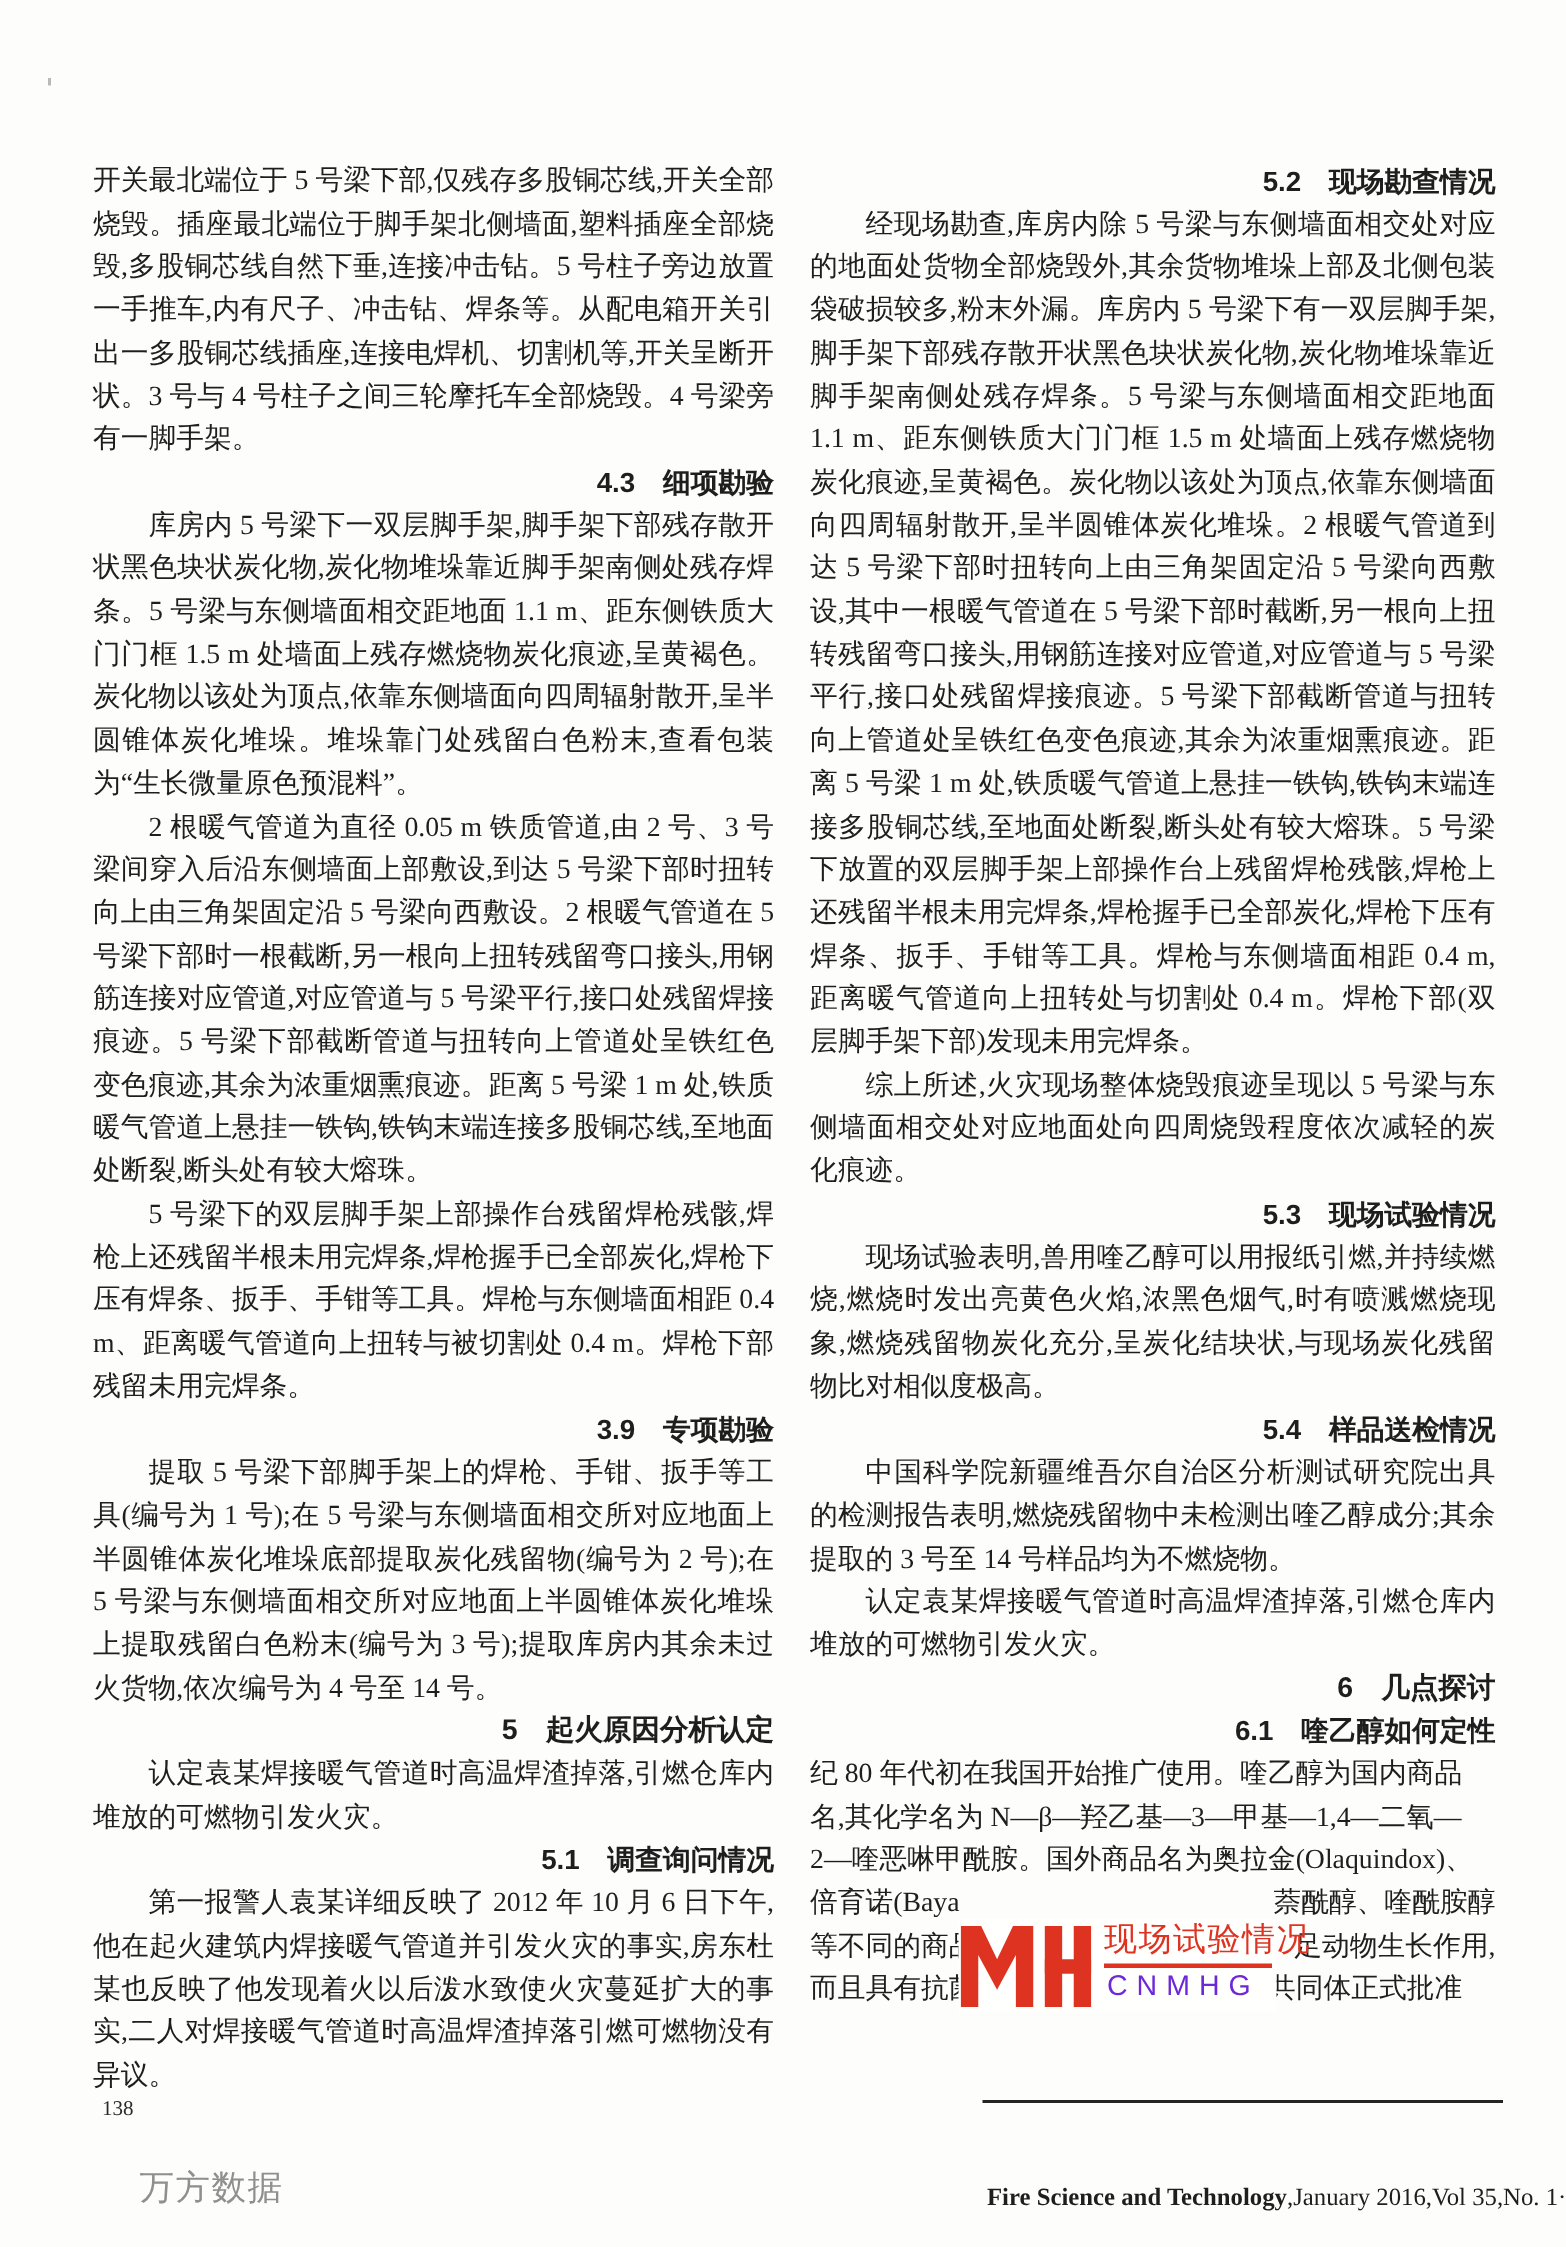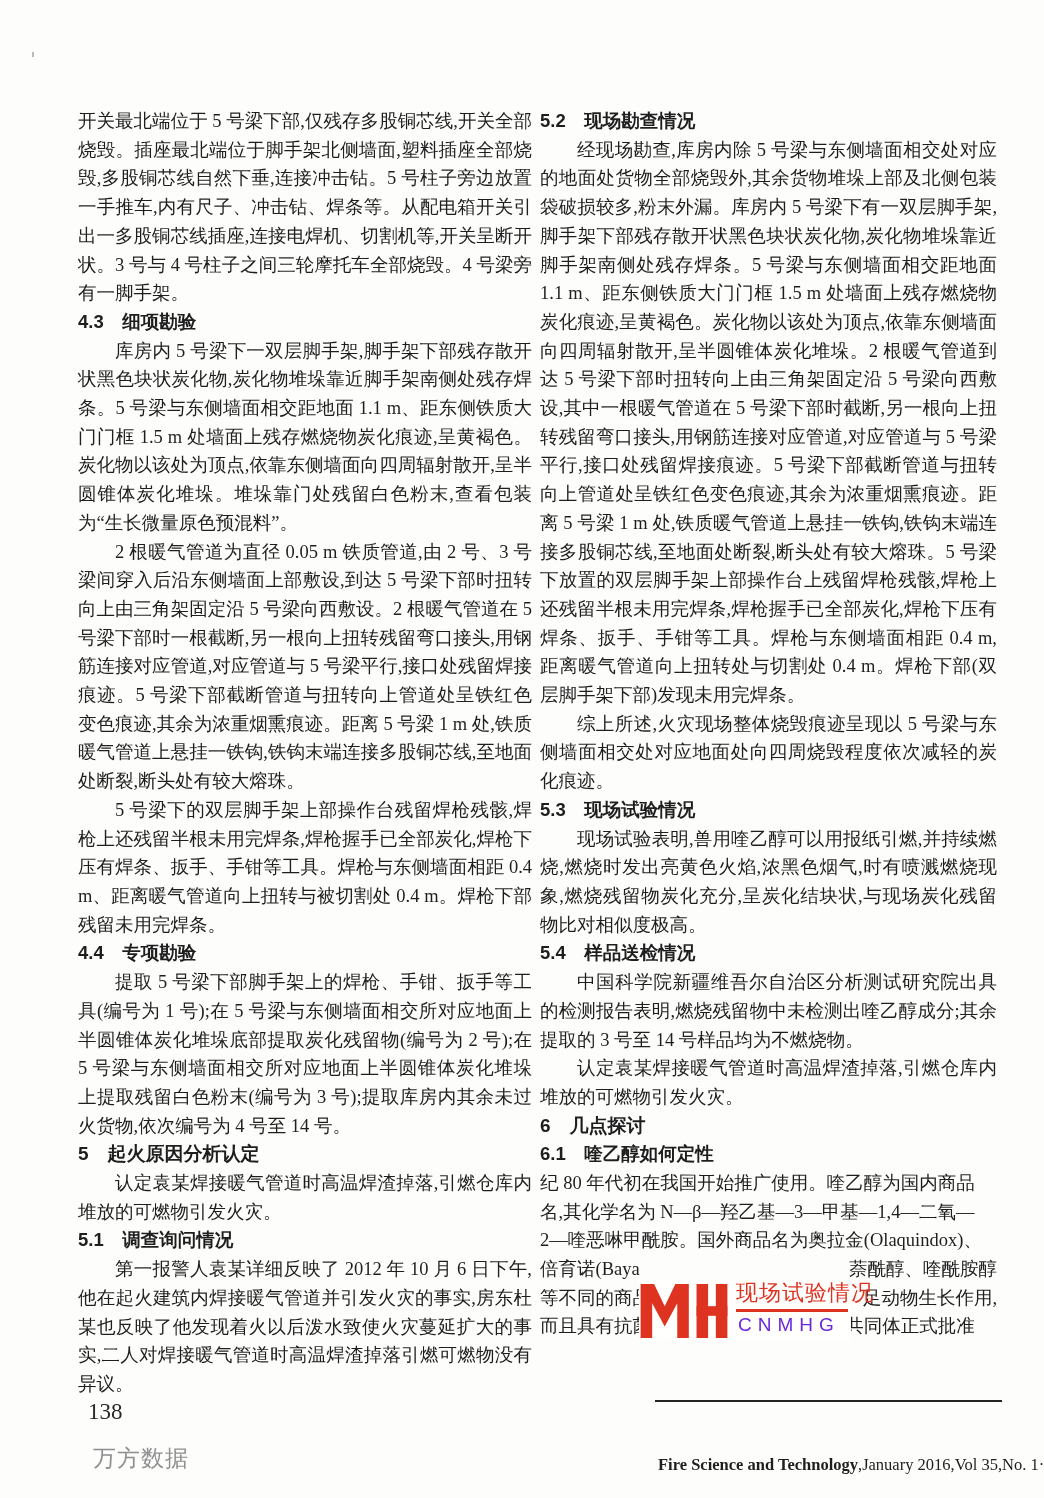--- a/index.html
+++ b/index.html
@@ -1,62 +1,62 @@
 <!DOCTYPE html>
 <html><head>
 <meta charset="utf-8">
 <style>
   html,body{margin:0;padding:0;background:#ffffff;}
   .page{position:relative;width:1044px;height:1498px;background:#fdfdfc;overflow:hidden;
         font-family:"Liberation Serif",serif;color:#1e1e1e;}
   .col{position:absolute;top:107px;font-size:18.5px;line-height:28.7px;
        text-align:justify;text-justify:inter-character;}
-  .col-left{left:78px;width:454px;}
+  .col-left{left:62px;width:454px;}
   .col-right{left:540px;width:457px;}
   .para{margin:0;text-indent:2em;}
   .para-cont{margin:0;text-indent:0;}
   .sec{margin:0;font-size:18.5px;line-height:28.7px;font-weight:bold;
-       font-family:"Liberation Sans",sans-serif;text-align:left;text-indent:0;}
+       font-family:"Liberation Sans",sans-serif;text-align:right;text-indent:0;}
   .sec-main{font-size:19px;}
   
   .lines{position:relative;margin:0;}
   .jline{white-space:nowrap;overflow:hidden;height:28.7px;text-indent:0;}
   .jline.indent{text-indent:2em;}
   .jline.split{display:flex;justify-content:space-between;}
   .jline.split span{display:block;}
   
   .stamp{position:absolute;left:99px;top:110px;width:212px;height:62px;background:#fffffe;z-index:3;}
   .stamp-logo{position:absolute;left:0;top:5px;}
   .stamp-cn{position:absolute;left:97px;top:1px;font-size:22px;color:#df3322;
             font-family:"Liberation Sans",sans-serif;letter-spacing:1px;white-space:nowrap;line-height:1.2;}
   .stamp-underline{position:absolute;left:97px;top:30px;width:112px;height:3px;background:#df3322;}
   .stamp-en{position:absolute;left:99px;top:35px;font-size:19px;color:#6d28d9;
             font-family:"Liberation Sans",sans-serif;letter-spacing:6px;white-space:nowrap;line-height:1.2;}
   
-  .page-number{position:absolute;left:88px;top:1399px;font-size:23px;color:#2a2a2a;}
+  .page-number{position:absolute;left:68px;top:1399px;font-size:14px;color:#2a2a2a;}
   .wanfang{position:absolute;left:93px;top:1443px;font-size:23px;color:#8f8f8f;
            font-family:"Liberation Sans",sans-serif;letter-spacing:1px;}
   .footer-rule{position:absolute;left:655px;top:1400px;width:347px;height:2px;background:#242424;}
   .footer-text{position:absolute;left:658px;top:1407px;font-size:16.5px;white-space:nowrap;color:#1e1e1e;margin-top:48px;}
   .footer-text .jt{font-weight:bold;}
   .speck{position:absolute;left:32px;top:52px;width:2px;height:5px;background:#b9b9b9;}
 </style>
 </head>
 <body>
 
 <div class="page">
   <div class="speck"></div>
 
   <div class="col col-left">
     <p class="para-cont">开关最北端位于 5 号梁下部,仅残存多股铜芯线,开关全部烧毁。插座最北端位于脚手架北侧墙面,塑料插座全部烧毁,多股铜芯线自然下垂,连接冲击钻。5 号柱子旁边放置一手推车,内有尺子、冲击钻、焊条等。从配电箱开关引出一多股铜芯线插座,连接电焊机、切割机等,开关呈断开状。3 号与 4 号柱子之间三轮摩托车全部烧毁。4 号梁旁有一脚手架。</p>
     <h3 class="sec">4.3　细项勘验</h3>
     <p class="para">库房内 5 号梁下一双层脚手架,脚手架下部残存散开状黑色块状炭化物,炭化物堆垛靠近脚手架南侧处残存焊条。5 号梁与东侧墙面相交距地面 1.1 m、距东侧铁质大门门框 1.5 m 处墙面上残存燃烧物炭化痕迹,呈黄褐色。炭化物以该处为顶点,依靠东侧墙面向四周辐射散开,呈半圆锥体炭化堆垛。堆垛靠门处残留白色粉末,查看包装为“生长微量原色预混料”。</p>
     <p class="para">2 根暖气管道为直径 0.05 m 铁质管道,由 2 号、3 号梁间穿入后沿东侧墙面上部敷设,到达 5 号梁下部时扭转向上由三角架固定沿 5 号梁向西敷设。2 根暖气管道在 5 号梁下部时一根截断,另一根向上扭转残留弯口接头,用钢筋连接对应管道,对应管道与 5 号梁平行,接口处残留焊接痕迹。5 号梁下部截断管道与扭转向上管道处呈铁红色变色痕迹,其余为浓重烟熏痕迹。距离 5 号梁 1 m 处,铁质暖气管道上悬挂一铁钩,铁钩末端连接多股铜芯线,至地面处断裂,断头处有较大熔珠。</p>
     <p class="para">5 号梁下的双层脚手架上部操作台残留焊枪残骸,焊枪上还残留半根未用完焊条,焊枪握手已全部炭化,焊枪下压有焊条、扳手、手钳等工具。焊枪与东侧墙面相距 0.4 m、距离暖气管道向上扭转与被切割处 0.4 m。焊枪下部残留未用完焊条。</p>
-    <h3 class="sec">4.4　专项勘验</h3>
+    <h3 class="sec">3.9　专项勘验</h3>
     <p class="para">提取 5 号梁下部脚手架上的焊枪、手钳、扳手等工具(编号为 1 号);在 5 号梁与东侧墙面相交所对应地面上半圆锥体炭化堆垛底部提取炭化残留物(编号为 2 号);在 5 号梁与东侧墙面相交所对应地面上半圆锥体炭化堆垛上提取残留白色粉末(编号为 3 号);提取库房内其余未过火货物,依次编号为 4 号至 14 号。</p>
     <h2 class="sec sec-main">5　起火原因分析认定</h2>
     <p class="para">认定袁某焊接暖气管道时高温焊渣掉落,引燃仓库内堆放的可燃物引发火灾。</p>
     <h3 class="sec">5.1　调查询问情况</h3>
     <p class="para">第一报警人袁某详细反映了 2012 年 10 月 6 日下午,他在起火建筑内焊接暖气管道并引发火灾的事实,房东杜某也反映了他发现着火以后泼水致使火灾蔓延扩大的事实,二人对焊接暖气管道时高温焊渣掉落引燃可燃物没有异议。</p>
   </div>
 
   <div class="col col-right">
     <h3 class="sec">5.2　现场勘查情况</h3>
     <p class="para">经现场勘查,库房内除 5 号梁与东侧墙面相交处对应的地面处货物全部烧毁外,其余货物堆垛上部及北侧包装袋破损较多,粉末外漏。库房内 5 号梁下有一双层脚手架,脚手架下部残存散开状黑色块状炭化物,炭化物堆垛靠近脚手架南侧处残存焊条。5 号梁与东侧墙面相交距地面 1.1 m、距东侧铁质大门门框 1.5 m 处墙面上残存燃烧物炭化痕迹,呈黄褐色。炭化物以该处为顶点,依靠东侧墙面向四周辐射散开,呈半圆锥体炭化堆垛。2 根暖气管道到达 5 号梁下部时扭转向上由三角架固定沿 5 号梁向西敷设,其中一根暖气管道在 5 号梁下部时截断,另一根向上扭转残留弯口接头,用钢筋连接对应管道,对应管道与 5 号梁平行,接口处残留焊接痕迹。5 号梁下部截断管道与扭转向上管道处呈铁红色变色痕迹,其余为浓重烟熏痕迹。距离 5 号梁 1 m 处,铁质暖气管道上悬挂一铁钩,铁钩末端连接多股铜芯线,至地面处断裂,断头处有较大熔珠。5 号梁下放置的双层脚手架上部操作台上残留焊枪残骸,焊枪上还残留半根未用完焊条,焊枪握手已全部炭化,焊枪下压有焊条、扳手、手钳等工具。焊枪与东侧墙面相距 0.4 m,距离暖气管道向上扭转处与切割处 0.4 m。焊枪下部(双层脚手架下部)发现未用完焊条。</p>

